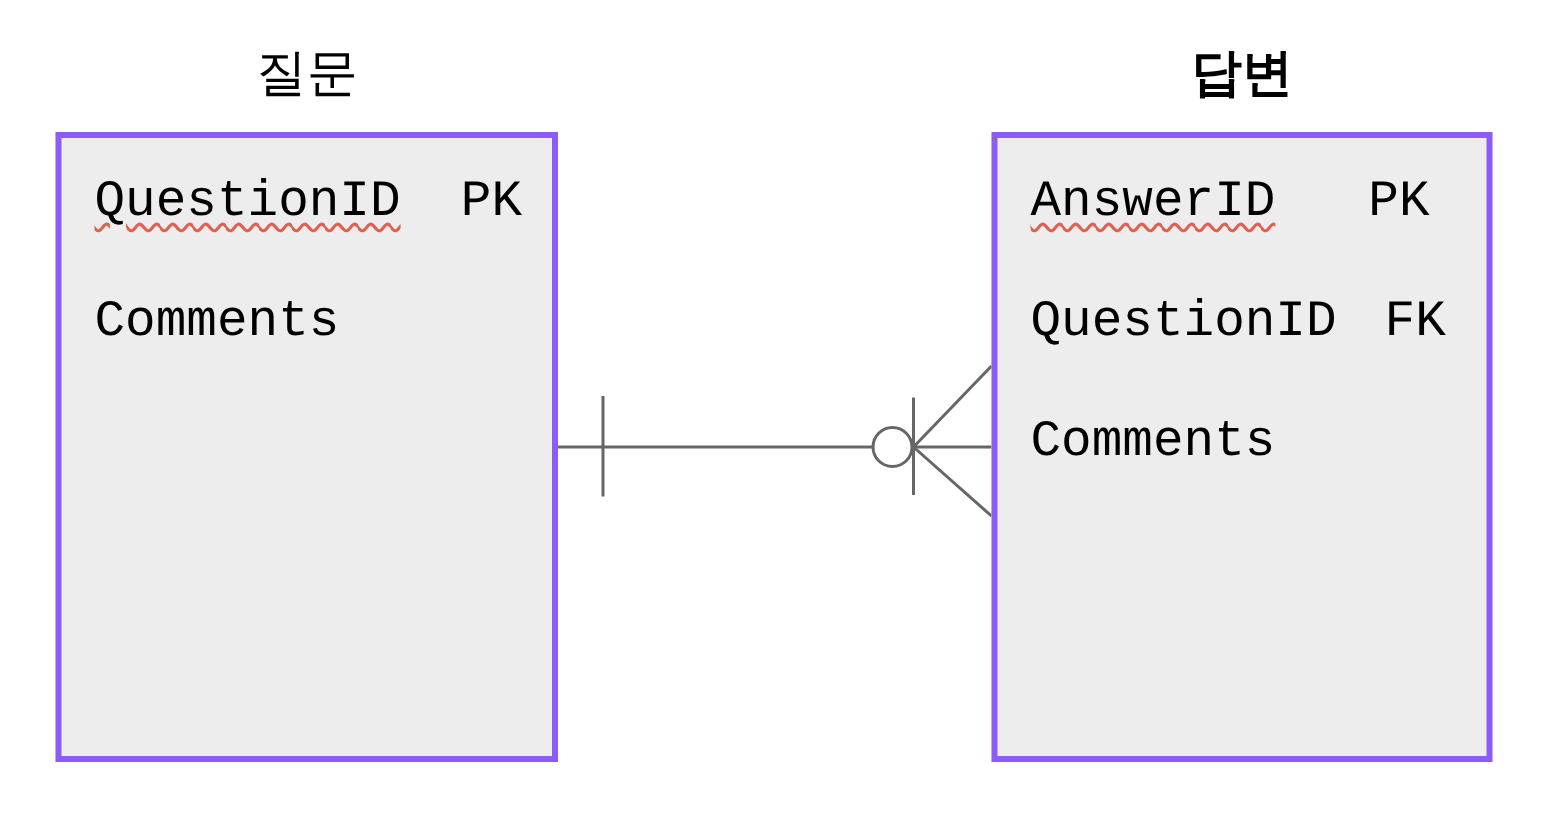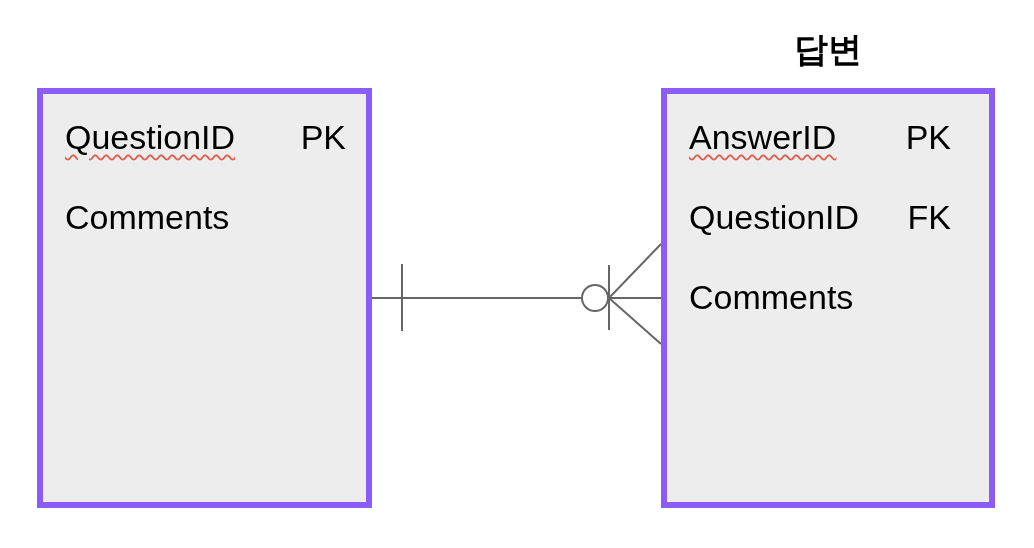--- a/index.html
+++ b/index.html
@@ -33,23 +33,24 @@
     color: #000000;
     white-space: nowrap;
   }
   #title-question { left: 37px;  width: 335px; }
   #title-answer   { left: 661px; width: 334px; font-weight: bold; }
   .entity-box {
     position: absolute;
     top: 88px;
     height: 420px;
     background: #ededed;
-    border: 6px solid #8b5cf6;
+    border: 4px solid #8b5cf6;
     box-sizing: border-box;
     padding-top: 3px;
+    font-family: Liberation Mono, monospace;
   }
   #box-question { left: 37px;  width: 335px; }
   #box-answer   { left: 661px; width: 334px; }
   .field-row {
     height: 80px;
     display: flex;
     align-items: center;
     padding: 0 20px 0 22px;
     font-size: 34px;
   }
@@ -78,20 +79,21 @@
 
   <svg class="connector-svg" width="1034" height="548" viewBox="0 0 1034 548" xmlns="http://www.w3.org/2000/svg">
     <line x1="372" y1="298" x2="661" y2="298" stroke="#666666" stroke-width="2"></line>
     <line x1="402" y1="264" x2="402" y2="331" stroke="#666666" stroke-width="2"></line>
     <circle cx="595" cy="298" r="13" fill="#ffffff" stroke="#666666" stroke-width="2"></circle>
     <line x1="609" y1="265" x2="609" y2="330" stroke="#666666" stroke-width="2"></line>
     <line x1="609" y1="298" x2="661" y2="244" stroke="#666666" stroke-width="2"></line>
     <line x1="609" y1="298" x2="661" y2="344" stroke="#666666" stroke-width="2"></line>
   </svg>
 
+  <div class="entity-title" id="title-question">질문</div>
 
   <div class="entity-box" id="box-question">
     <div class="field-row">
       <span class="field-name squiggle">QuestionID</span>
       <span class="field-key">PK</span>
     </div>
     <div class="field-row">
       <span class="field-name">Comments</span>
       <span class="field-key"></span>
     </div>

